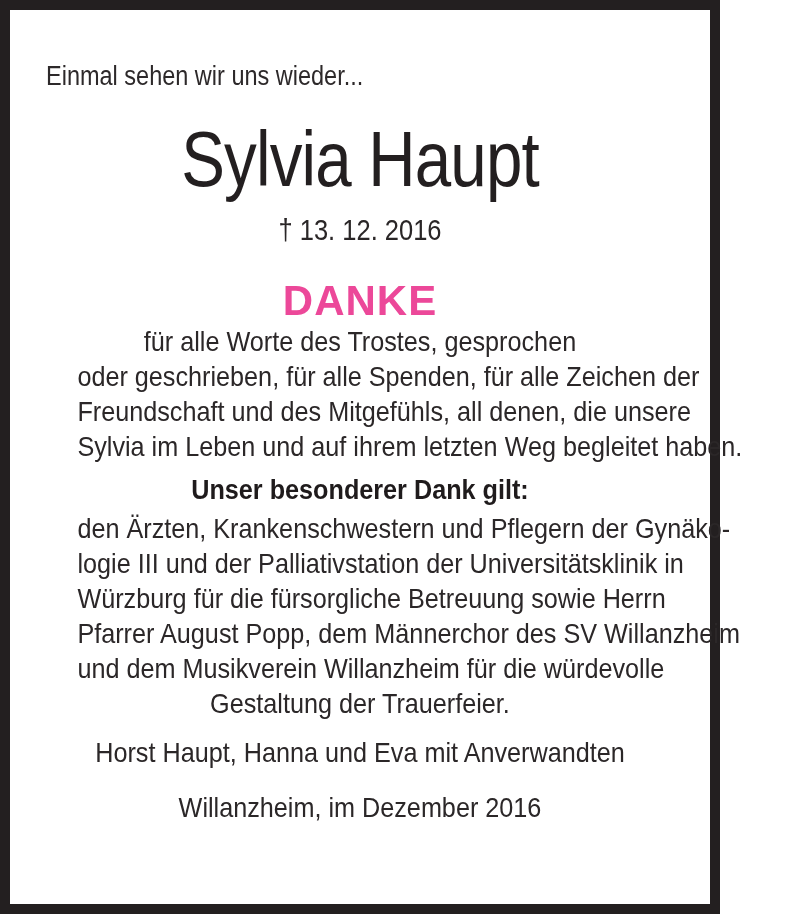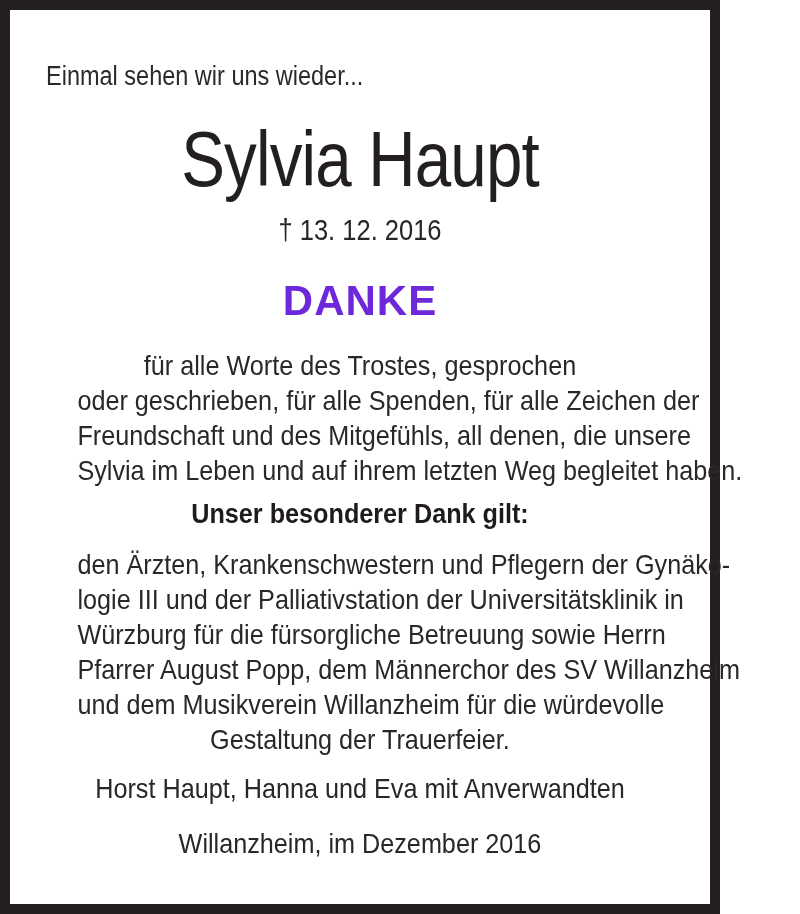--- a/index.html
+++ b/index.html
@@ -62,30 +62,30 @@
     transform-origin: 50% 50%;
     white-space: nowrap;
     color: #2a2627;
   }
   .danke {
     margin-top: 30px;
     font-size: 42px;
     line-height: 46px;
     font-weight: 700;
     letter-spacing: 1px;
-    color: #6d28d9;
+    color: #ec4899;
     white-space: nowrap;
   }
   .para {
     margin: 0;
     padding: 0;
     list-style: none;
   }
-  .para-thanks { margin-top: 24px; }
-  .para-special { margin-top: 16px; }
+  .para-thanks { }
+  .para-special { margin-top: 4px; }
   .line {
     font-size: 28px;
     line-height: 35px;
     color: #2b2728;
     white-space: nowrap;
   }
   .special-heading {
     margin-top: 8px;
     font-size: 28px;
     line-height: 35px;

